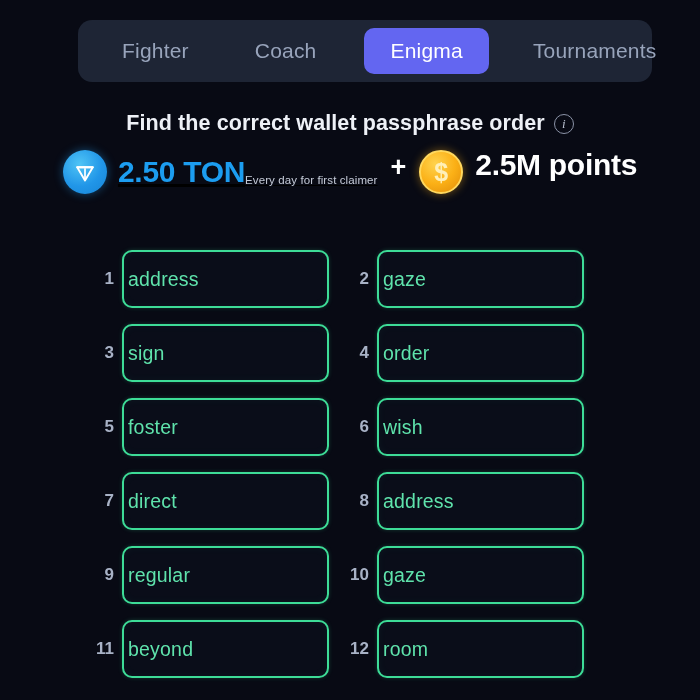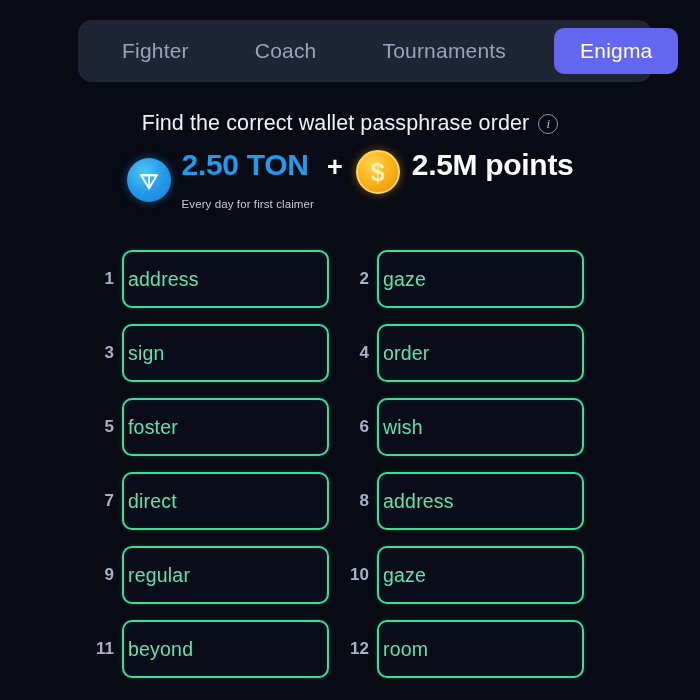--- a/index.html
+++ b/index.html
@@ -66,20 +66,21 @@
     display: flex;
     align-items: center;
     justify-content: center;
     gap: 9px;
   }
 
   .headline-text {
     font-size: 21.5px;
     color: #eef1f7;
     letter-spacing: 0.1px;
+    font-weight: bold;
   }
 
   .info-icon {
     width: 20px;
     height: 20px;
     border: 1.6px solid #8b93a7;
     border-radius: 50%;
     display: inline-flex;
     align-items: center;
     justify-content: center;
@@ -111,22 +112,23 @@
     display: flex;
     align-items: center;
     justify-content: center;
     flex: 0 0 auto;
     box-shadow: 0 0 10px rgba(33,150,232,0.45);
   }
 
   .ton-amount-block {
     margin-left: 11px;
     display: flex;
-    flex-direction: column;
+    flex-direction: row;
     align-items: flex-start;
+    text-decoration: underline;
   }
 
   .ton-amount {
     font-size: 30px;
     font-weight: bold;
     color: #1c9df0;
     line-height: 1.02;
     letter-spacing: -0.3px;
   }
 
@@ -220,22 +222,22 @@
     box-shadow: 0 0 4px rgba(61,220,151,0.22), inset 0 0 8px rgba(61,220,151,0.05);
     letter-spacing: 0.2px;
   }
 </style>
 </head>
 <body>
 
 <div class="tabbar">
   <div class="tab t-fighter">Fighter</div>
   <div class="tab t-coach">Coach</div>
+  <div class="tab active">Enigma</div>
   <div class="tab t-tourn">Tournaments</div>
-  <div class="tab active">Enigma</div>
 </div>
 
 <div class="headline">
   <div class="headline-text">Find the correct wallet passphrase order</div>
   <div class="info-icon">i</div>
 </div>
 
 <div class="reward">
 
   <div class="ton-icon">

